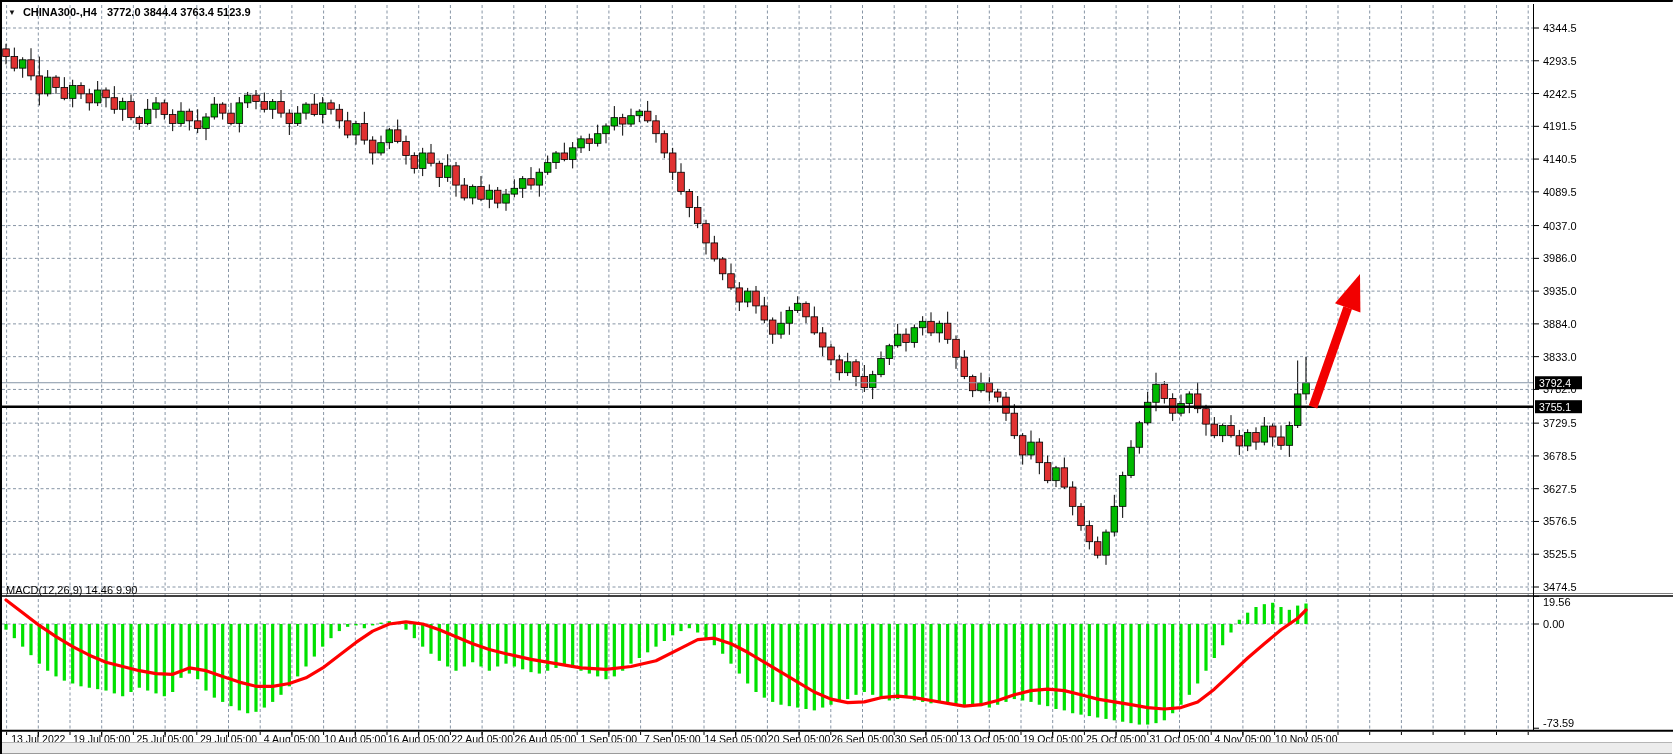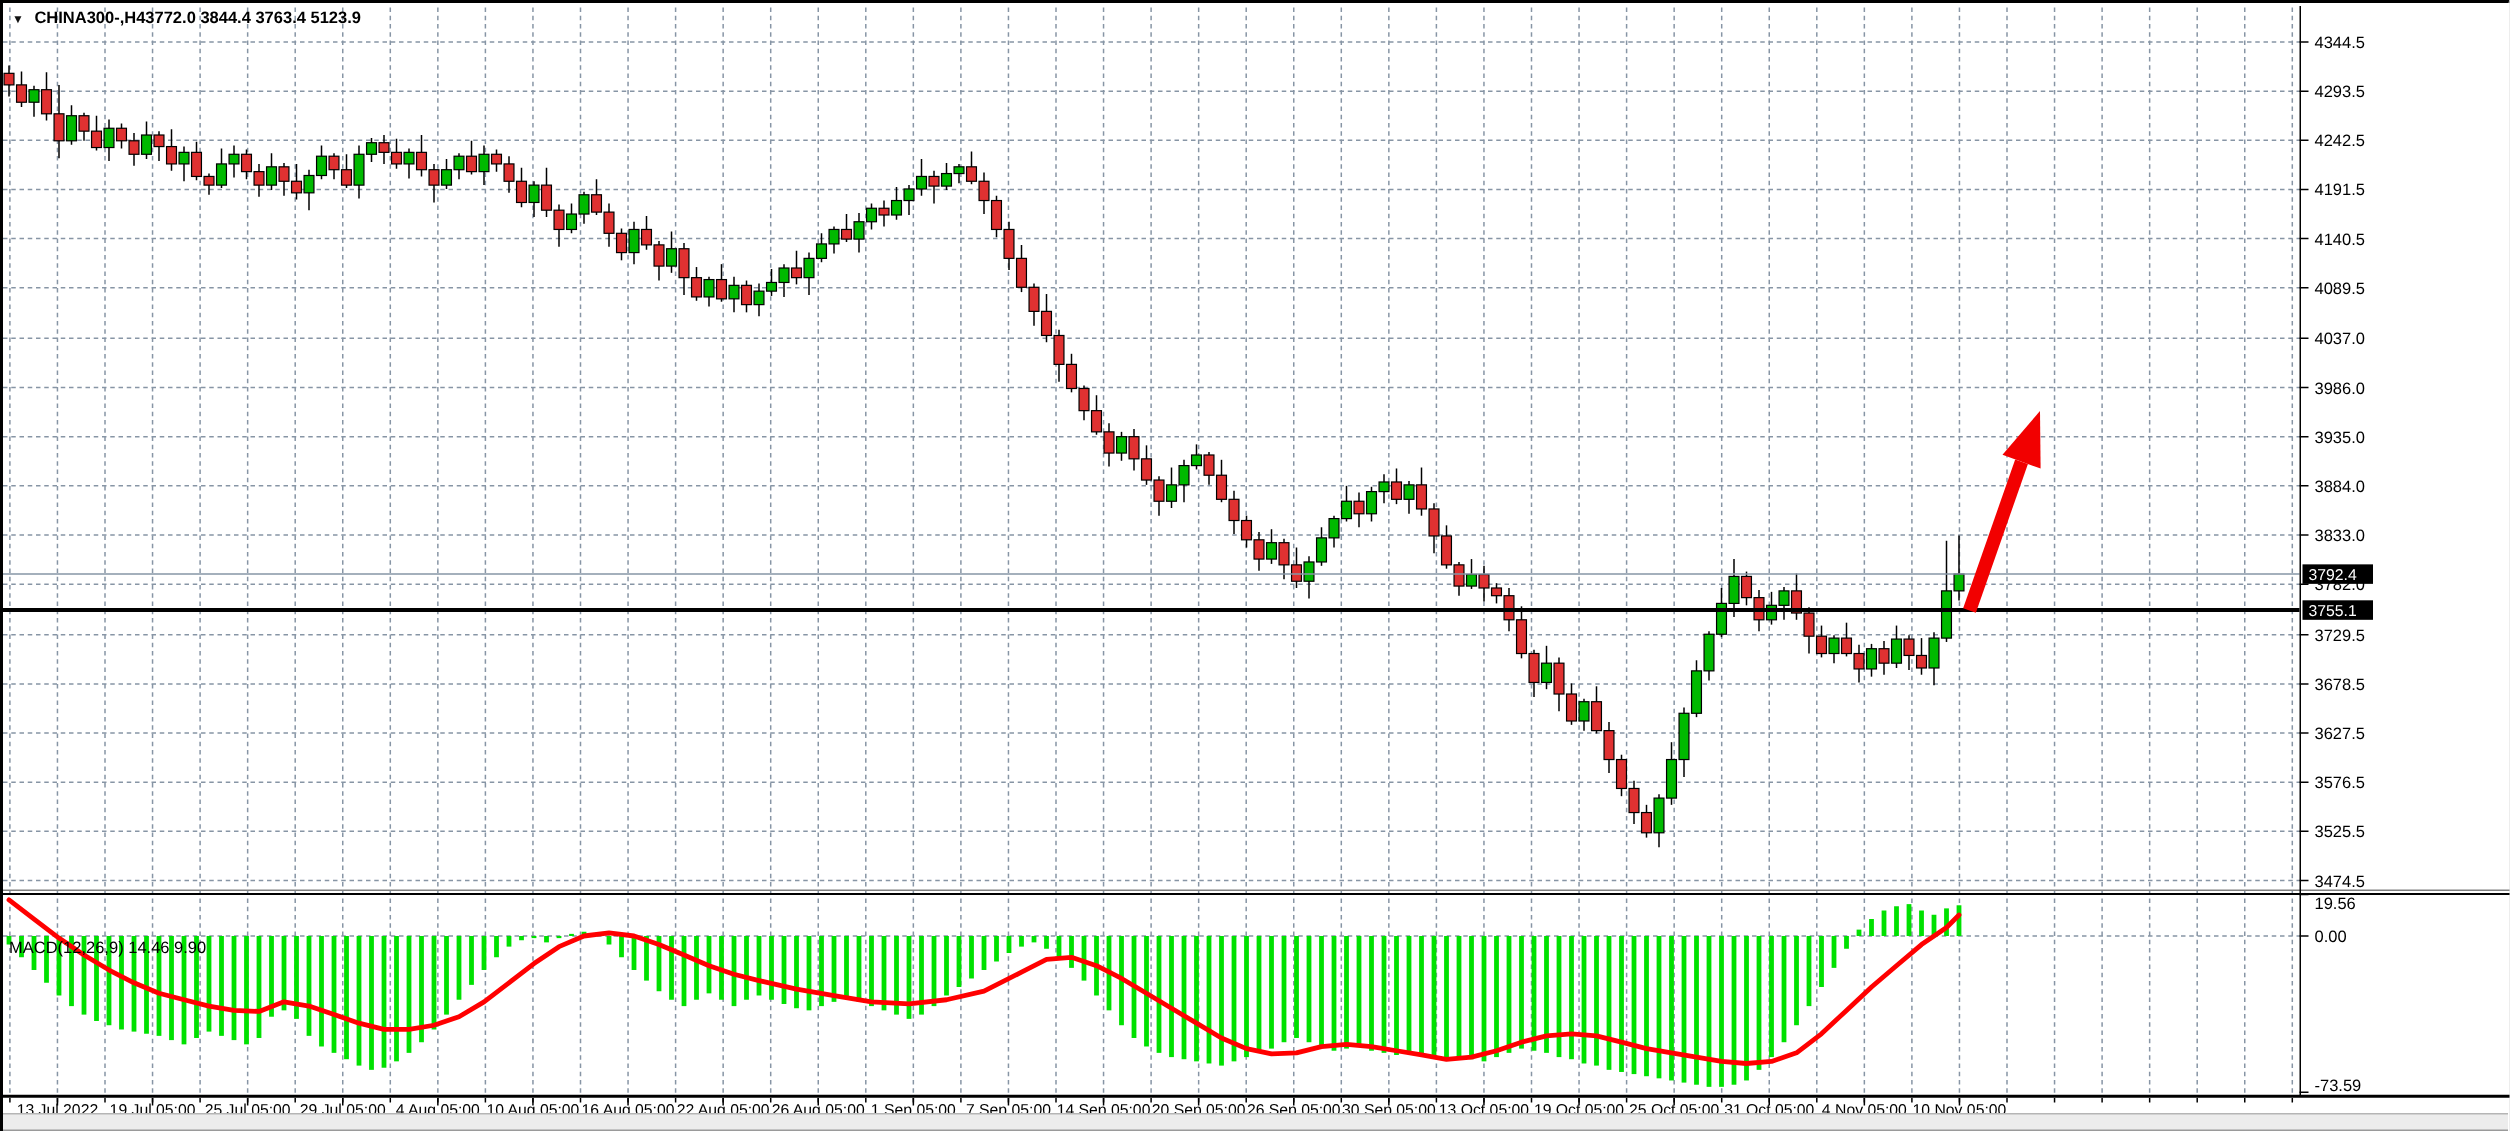--- a/index.html
+++ b/index.html
@@ -2,22 +2,22 @@
 <html><head>
 <meta charset="utf-8">
 <style>
   html,body{margin:0;padding:0;width:1673px;height:754px;background:#fff;overflow:hidden;
     font-family:"Liberation Sans", sans-serif;}
   .window{position:relative;width:1673px;height:754px;background:#fff;
     border-top:2px solid #000;border-left:2px solid #000;border-right:1px solid #6e6e6e;box-sizing:border-box;}
   .info-bar{position:absolute;left:6px;top:2px;height:16px;display:flex;align-items:center;
     font-size:11px;font-weight:700;color:#000;z-index:5;white-space:pre;}
   .dd{font-size:8px;margin-right:7px;color:#111;cursor:pointer;}
-  .sym{}
-  .macd-label{position:absolute;left:4px;top:624px;font-size:11px;color:#000;z-index:5;white-space:pre;}
+  .sym{margin-right:10px;}
+  .macd-label{position:absolute;left:4px;top:582px;font-size:11px;color:#000;z-index:5;white-space:pre;}
   .bottom-strip{position:absolute;left:0;right:0;bottom:0;height:10px;background:#ececec;
     border-top:1px solid #b5b5b5;border-bottom:1px solid #9a9a9a;}
   svg{position:absolute;left:0;top:0;}
   text{font-family:"Liberation Sans", sans-serif;}
 </style>
 </head>
 <body>
 
 <div class="window">
   <svg id="chart-svg" width="1673" height="754" viewBox="0 0 1673 754">

